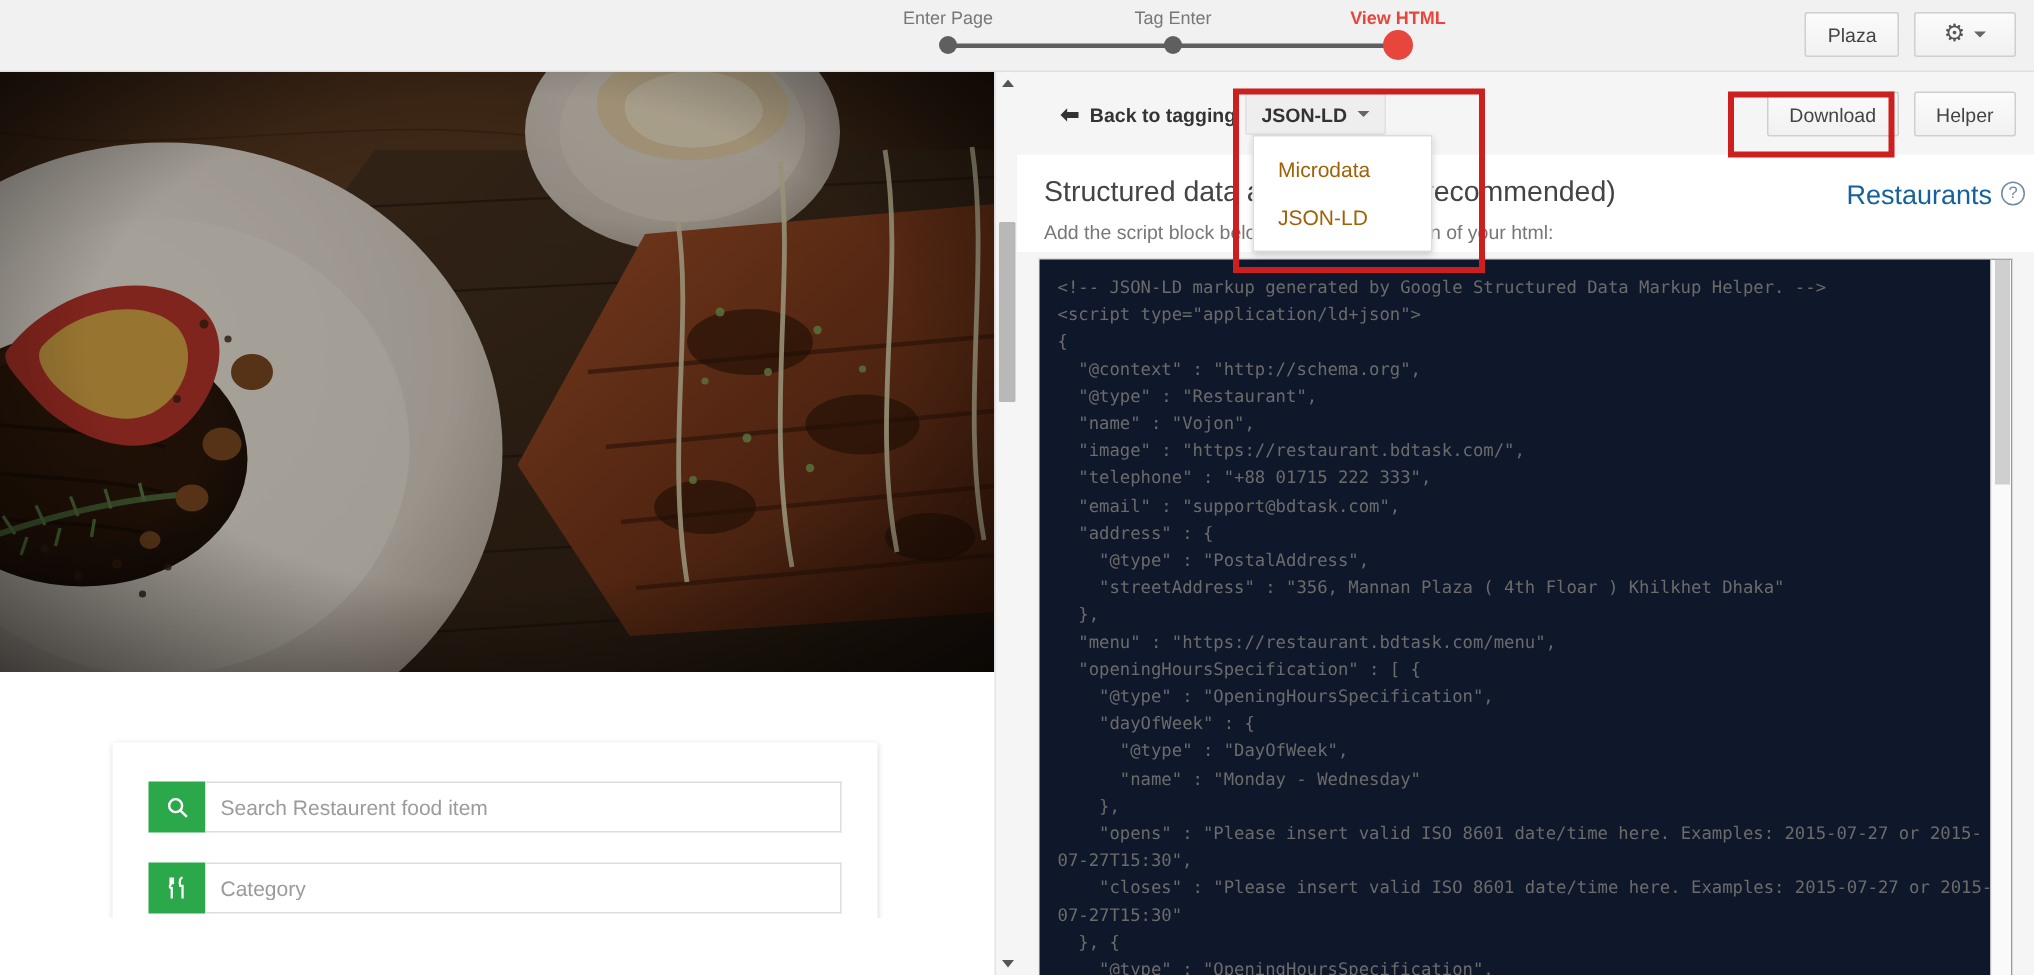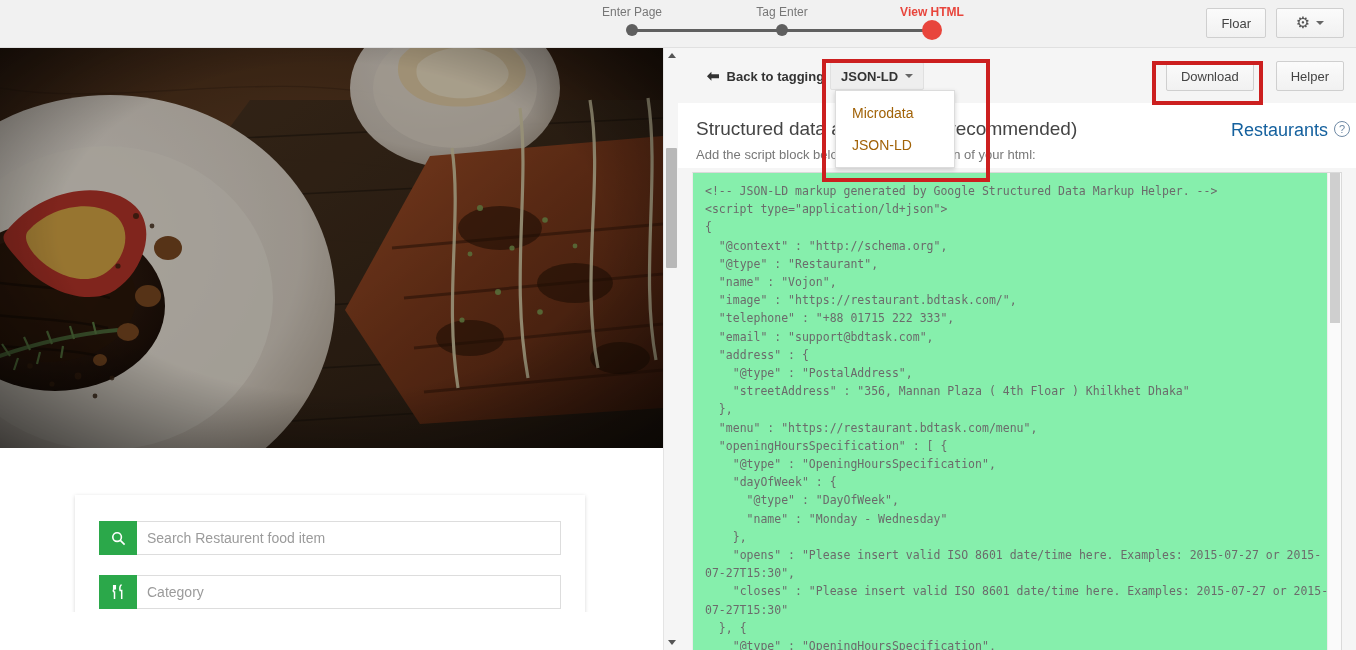--- a/index.html
+++ b/index.html
@@ -137,21 +137,21 @@
     font-weight: bold;
   }
   .back-arrow { font-size: 15px; }
   .fmt-btn {
     position: absolute; left: 152px; top: 14px; height: 28px;
     background: #eeeeee; border: 1px solid #e0e0e0; border-radius: 2px;
     display: flex; align-items: center; gap: 7px;
     padding: 0 10px; cursor: pointer; font-size: 13px; color: #333;
     font-weight: bold;
   }
-  .dl-finish { position: absolute; right: 12px; top: 13px; display: flex; gap: 22px; }
+  .dl-finish { position: absolute; right: 12px; top: 13px; display: flex; gap: 10px; }
 
   .dropdown-menu {
     position: absolute; left: 157px; top: 42px;
     width: 120px; background: #fff;
     border: 1px solid #dcdcdc;
     box-shadow: 0 2px 5px rgba(0,0,0,0.18);
     z-index: 30; padding: 6px 0;
   }
   .dd-item {
     padding: 8px 16px; font-size: 14px; color: #a16207; cursor: pointer;
@@ -181,21 +181,21 @@
     position: absolute; right: 6px; top: 73px;
     width: 16px; height: 16px; border: 1px solid #6f8aa5;
     border-radius: 50%; color: #6f8aa5; font-size: 11px;
     display: flex; align-items: center; justify-content: center;
     cursor: pointer;
   }
 
   .code-box {
     position: absolute; left: 14px; top: 124px;
     width: 650px; height: 478px;
-    background: #86efac; border-top: 1px solid #dadada;
+    background: #0f172a; border-top: 1px solid #dadada;
     border-left: 1px solid #ececec; border-right: 1px solid #dadada;
     overflow: hidden;
   }
   .code-pre {
     margin: 0; padding: 9px 10px 0 12px;
     font-family: "DejaVu Sans Mono", "Liberation Mono", monospace;
     font-size: 11.5px; line-height: 18.2px; color: #6b6b6b;
     white-space: pre-wrap; word-break: break-word;
   }
   
@@ -216,21 +216,21 @@
       <div class="step-label" style="left:186px">Tag Enter</div>
       <div class="step-label active" style="left:336px">View HTML</div>
     </div>
     <div class="step-track"></div>
     <div class="step-dot" style="left:36px"></div>
     <div class="step-dot" style="left:186px"></div>
     <div class="step-dot active" style="left:336px"></div>
   </div>
 
   <div class="hdr-btns">
-    <button class="gbtn">Floar</button>
+    <button class="gbtn">Plaza</button>
     <button class="gbtn gear-btn">
       <span class="gear">⚙</span>
       <span class="caret"></span>
     </button>
   </div>
 </div>
 
 <div class="left-panel">
   <div class="hero">
     <svg class="hero-img" viewBox="0 0 663 400" preserveAspectRatio="xMidYMid slice">

